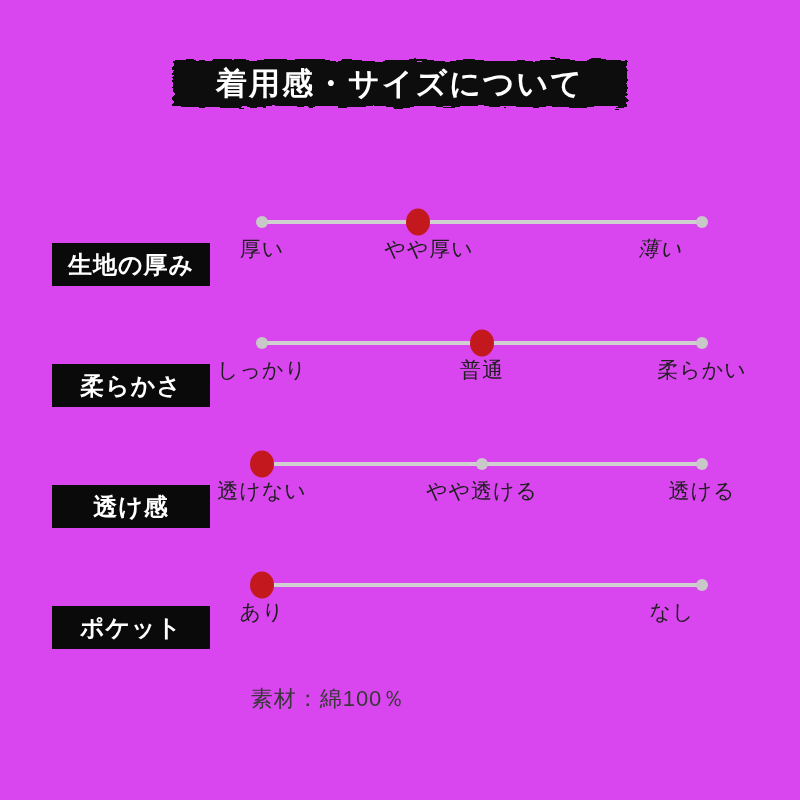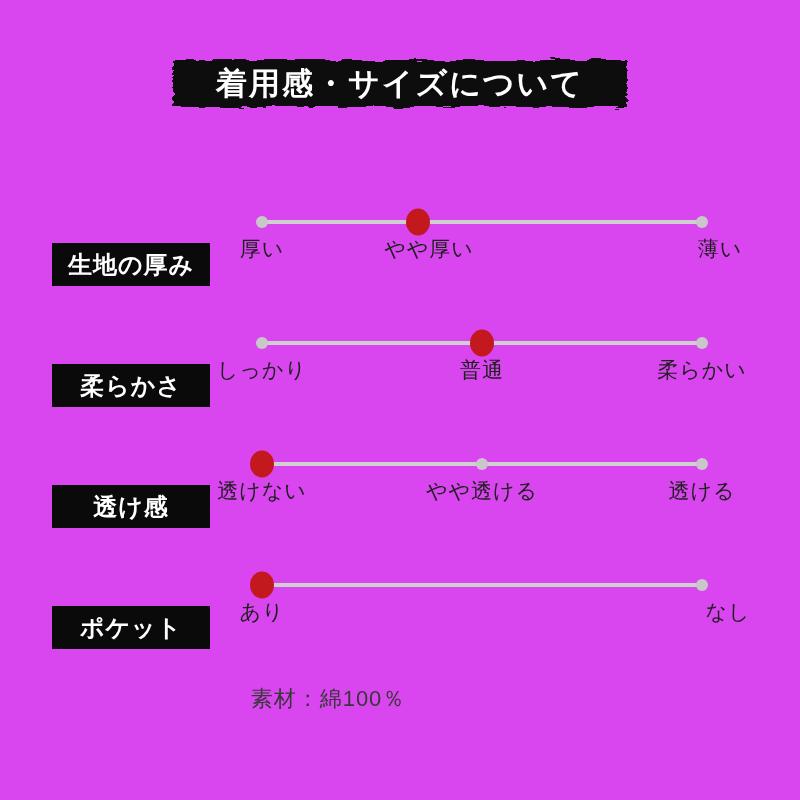--- a/index.html
+++ b/index.html
@@ -63,21 +63,21 @@
 
   <div id="rows">
       <div class="row" style="top: 222px;">
         <div class="lbl">生地の厚み</div>
         <div class="track"></div>
         <div class="dot gray" style="left: 262px;"></div>
         <div class="dot gray" style="left: 702px;"></div>
         <div class="dot red" style="left: 418.2px;"></div>
         <div class="opt" style="left: 262px;">厚い</div>
         <div class="opt" style="left: 417px; margin-left: 12px;">やや厚い</div>
-        <div class="opt" style="left: 720px;">薄い</div>
+        <div class="opt" style="left: 660px; font-style: italic;">薄い</div>
       </div>
       <div class="row" style="top: 343px;">
         <div class="lbl">柔らかさ</div>
         <div class="track"></div>
         <div class="dot gray" style="left: 262px;"></div>
         <div class="dot gray" style="left: 702px;"></div>
         <div class="dot red" style="left: 482px;"></div>
         <div class="opt" style="left: 262px;">しっかり</div>
         <div class="opt" style="left: 482px;">普通</div>
         <div class="opt" style="left: 702px;">柔らかい</div>
@@ -91,21 +91,21 @@
         <div class="opt" style="left: 262px;">透けない</div>
         <div class="opt" style="left: 482px;">やや透ける</div>
         <div class="opt" style="left: 702px; text-align: center;">透ける</div>
       </div>
       <div class="row" style="top: 585px;">
         <div class="lbl">ポケット</div>
         <div class="track"></div>
         <div class="dot gray" style="left: 702px;"></div>
         <div class="dot red" style="left: 262px;"></div>
         <div class="opt" style="left: 262px;">あり</div>
-        <div class="opt" style="left: 728px;">なし</div>
+        <div class="opt" style="left: 672px;">なし</div>
       </div>
     </div>
 
   <div class="footer">
     <span>素材：綿100％</span>
   </div>
 
 </div>
 
 </body></html>

